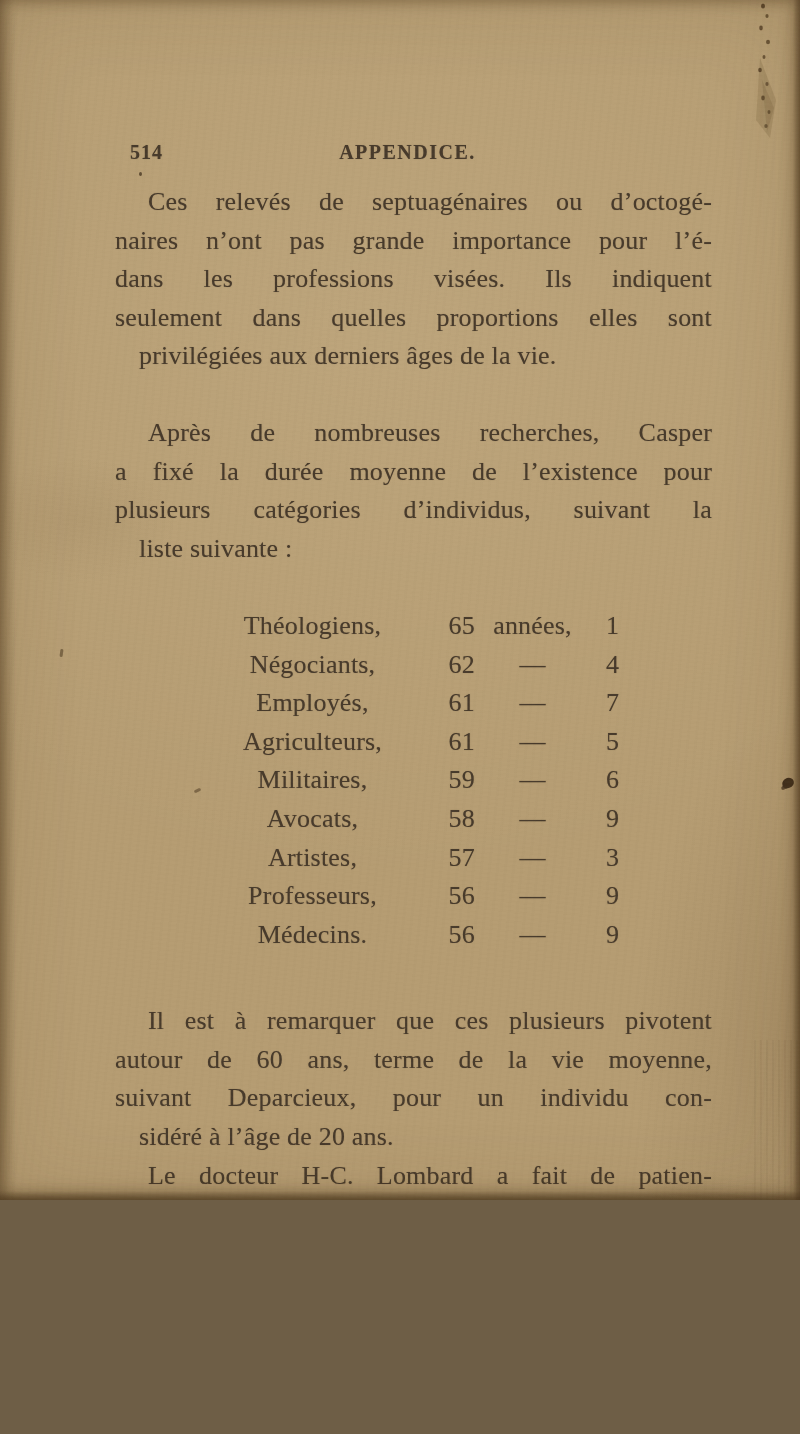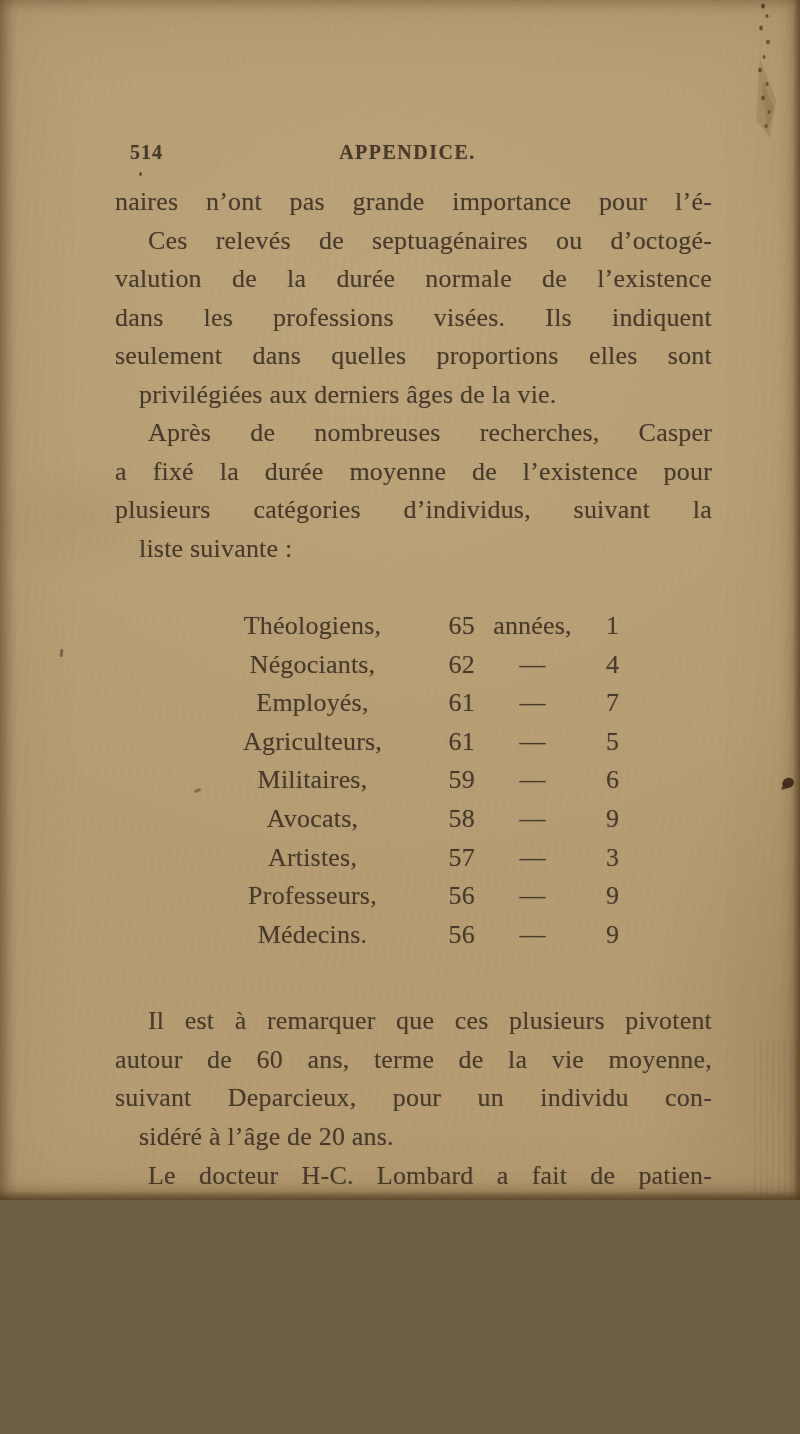--- a/index.html
+++ b/index.html
@@ -75,23 +75,22 @@
 
 <div class="page">
 
   <div class="header textual">
     <span class="pagenum">514</span>
     <span class="runtitle">APPENDICE.</span>
   </div>
   <div class="pagenum-dot"></div>
 
   <div class="para p1 textual">
+    <div class="line jl indent">Ces relevés de septuagénaires ou d’octogé-</div>
     <div class="line jl">naires n’ont pas grande importance pour l’é-</div>
-    <div class="line jl indent">Ces relevés de septuagénaires ou d’octogé-</div>
-    <div class="line jl">valution de la durée normale de l’existence</div>
     <div class="line jl">dans les professions visées. Ils indiquent</div>
     <div class="line jl">seulement dans quelles proportions elles sont</div>
     <div class="line ll">privilégiées aux derniers âges de la vie.</div>
   </div>
 
   <div class="para p2 textual">
     <div class="line jl indent">Après de nombreuses recherches, Casper</div>
     <div class="line jl">a fixé la durée moyenne de l’existence pour</div>
     <div class="line jl">plusieurs catégories d’individus, suivant la</div>
     <div class="line ll">liste suivante :</div>

